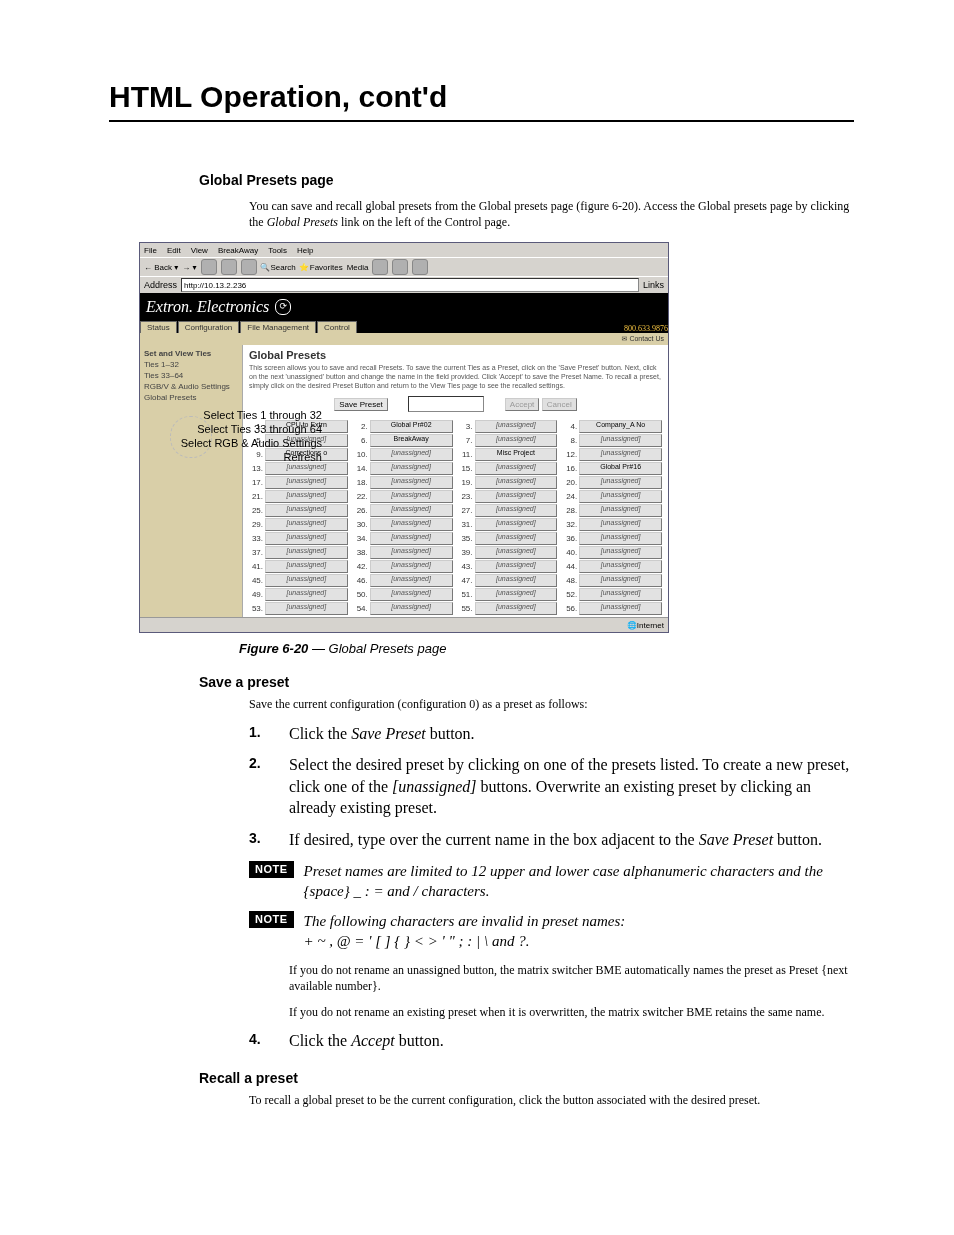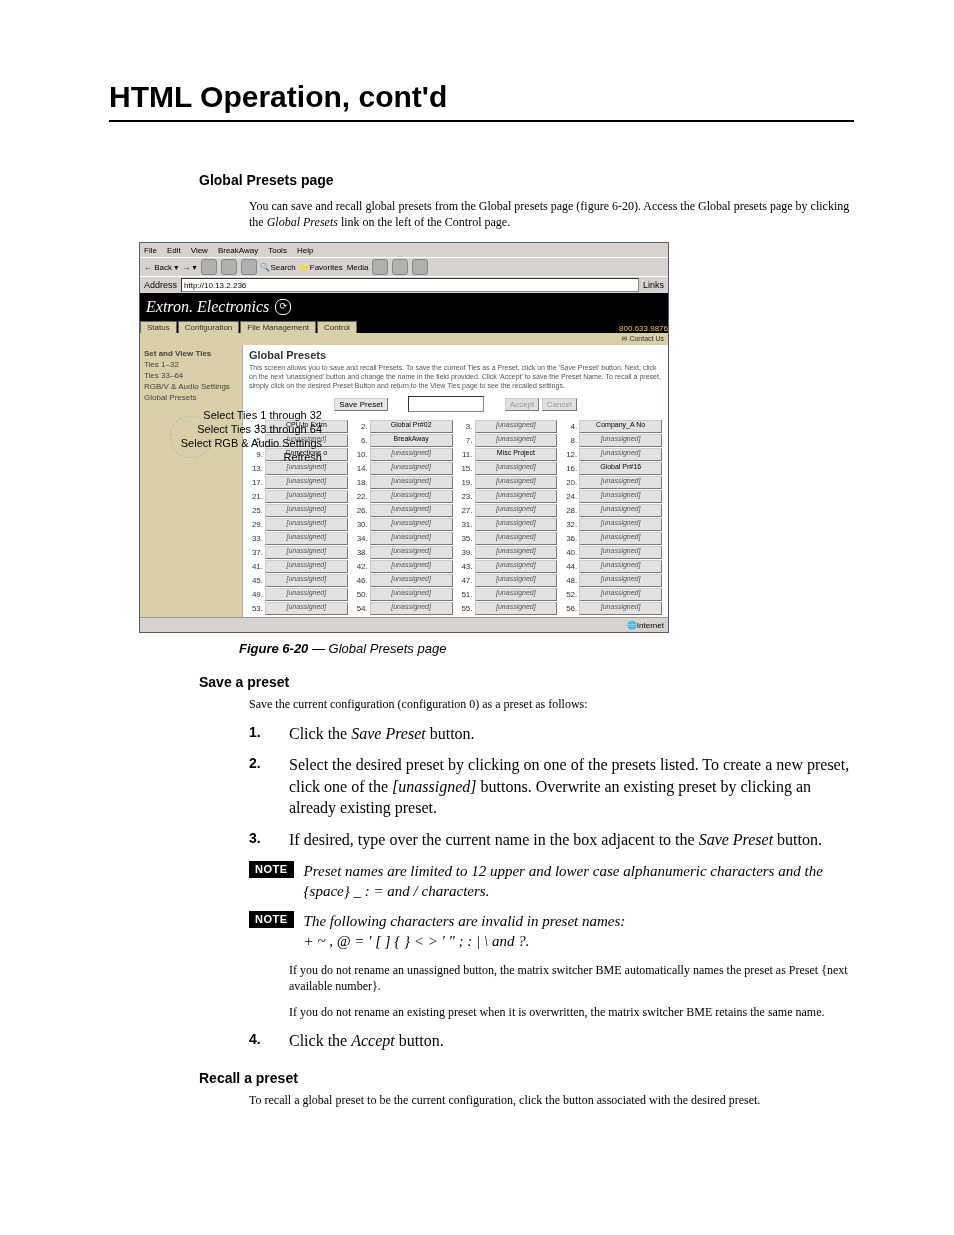--- a/index.html
+++ b/index.html
@@ -135,21 +135,21 @@
     color:#fff;
     font-family:"Times New Roman",serif;
     font-size:16px;
     font-style:italic;
     padding:2px 6px 0 6px;
     display:flex; align-items:center; gap:6px;
   }
   .extron-circle { width:14px; height:14px; border:1px solid #fff; border-radius:7px; font-size:9px; line-height:13px; text-align:center; font-style:normal; }
   .tabbar { height:14px; background:#000; display:flex; align-items:flex-end; font-size:8px; }
   .tabbar .tab { background:#d9cfa8; color:#333; padding:1px 6px; border:1px solid #666; border-bottom:none; margin-right:1px; }
-  .tabbar .phone { margin-left:auto; color:#f0c040; background:none; border:none; }
+  .tabbar .phone { margin-left:auto; color:#f0c040; background:none; border:none;font-family:Liberation Serif, serif; }
   .subbar { height:12px; background:#d9cfa8; display:flex; justify-content:flex-end; align-items:center; font-size:7px; color:#333; padding-right:4px; }
   .content-row { display:flex; height:272px; background:#fff; }
   .sidenav {
     width:94px;
     background:#d9cfa8;
     border-right:1px solid #aaa;
     padding:4px;
     font-size:8px;
     color:#444;
   }

